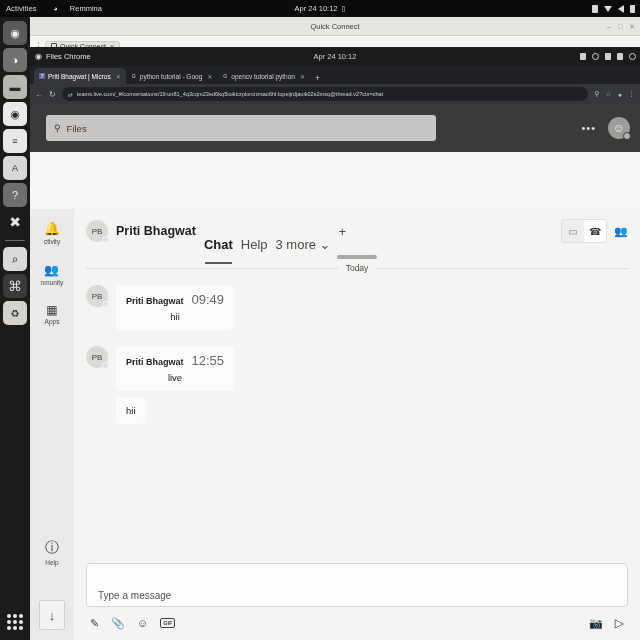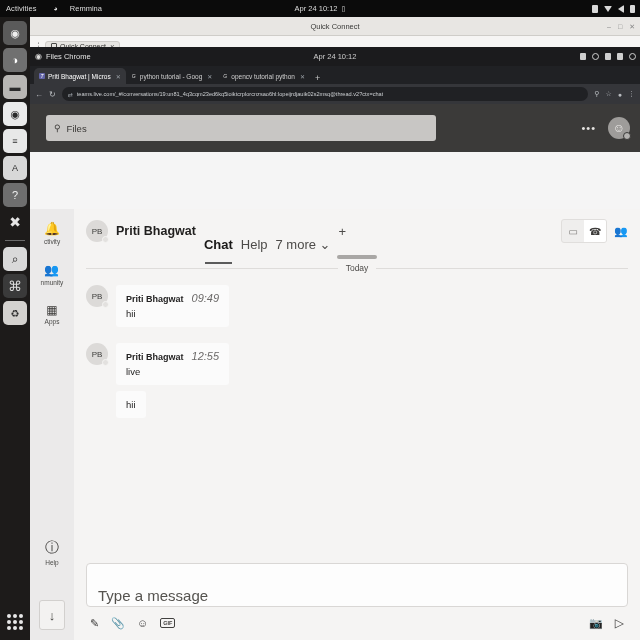--- a/index.html
+++ b/index.html
@@ -181,46 +181,46 @@
   .t-tab.active { color: #1a1918; font-weight: bold; }
   .t-tab.active::after {
     content:''; position:absolute; left:1px; right:1px; bottom:-10px; height:2px; background:#5b5b5b;
   }
   .t-tab-plus { font-size: 13px; color: #4d4b49; font-weight: 300;}
   .t-header-right { margin-left: auto; display: flex; align-items: center; gap: 7px; }
   .t-callbtns { display:flex; border:1px solid #e0dedc; border-radius:3px; overflow:hidden; background:#efeeed;}
   .t-callbtn { width:22px; height:22px; display:flex; align-items:center; justify-content:center;}
   .t-callbtn.sel { background:#ffffff;}
 
-  .t-messages { flex: 1; position: relative; overflow: hidden; padding: 0 12px; }
+  .t-messages { flex: 1; position: relative; overflow: hidden; padding: 0 12px; text-align: center; }
   .t-scroll-pill { position:absolute; top:2px; left:50%; transform:translateX(-50%); width:40px; height:4px; background:#a9a7a5; border-radius:2px;}
   .t-day {
     display: flex; align-items: center; gap: 8px; margin-top: 10px; margin-bottom: 12px;
   }
   .t-day-line { flex: 1; height: 1px; background: #dedcda; }
   .t-day-txt { font-size: 8.5px; color: #4d4b49; }
 
   .t-msggroup { display: flex; gap: 8px; margin-bottom: 16px; }
   .t-msg-col { display: flex; flex-direction: column; gap: 6px; min-width:0;}
   .t-bubble {
     background: #fbfbfb; border-radius: 3px; padding: 7px 10px 8px 10px;
     min-width: 92px;
   }
   .t-msg-meta { display: flex; align-items: baseline; gap: 8px; margin-bottom: 4px;}
   .t-msg-author { font-size: 9px; font-weight: bold; color: #242323; }
-  .t-msg-time { font-size: 11px; color: #6b6968; font-style: italic; }
+  .t-msg-time { font-size: 13px; color: #6b6968; }
   .t-msg-text { font-size: 9.5px; color: #242323; }
   .t-bubble.cont { padding: 8px 10px; }
 
   .t-compose-wrap { padding: 6px 12px 10px 12px; }
   .t-compose {
     background: #fdfdfd; border: 1px solid #d9d7d5; border-radius: 4px;
     height: 44px; display: flex; align-items: center; padding: 0 11px;
   }
-  .t-compose-ph { font-size: 15px; color: #55534f; margin-top: 20px; }
+  .t-compose-ph { font-size: 10px; color: #55534f; margin-top: 20px; }
   .t-compose-tools {
     display: flex; align-items: center; gap: 12px; padding: 9px 4px 0 4px;
   }
   .t-tool { color: #424140; display:flex; align-items:center;}
   .t-gif {
     border: 1px solid #424140; border-radius: 2px; font-size: 5.5px;
     padding: 0px 2px; color: #424140; line-height: 8px; font-weight: bold;
   }
   .t-compose-right { margin-left: auto; display: flex; align-items: center; gap: 12px; }
 </style>
@@ -392,21 +392,21 @@
 
           <div class="t-chat-header">
             <span class="t-pb-avatar">
               <span>PB</span>
               <i class="t-presence"></i>
             </span>
             <span class="t-chat-name">Priti Bhagwat</span>
             <span class="t-tab active">Chat</span>
             <span class="t-tab">Help</span>
             <span class="t-tab">
-              <span>7 more</span>
+              <span>3 more</span>
               <span>⌄</span>
             </span>
             <span class="t-tab-plus">+</span>
             <span class="t-header-right">
               <span class="t-callbtns">
                 <span class="t-callbtn" style="font-size:10px;color:#7d7b79;">▭</span>
                 <span class="t-callbtn sel" style="font-size:10px;color:#3c3b39;">☎</span>
               </span>
               <span style="font-size:11px;color:#3c3b39;">👥</span>
             </span>

